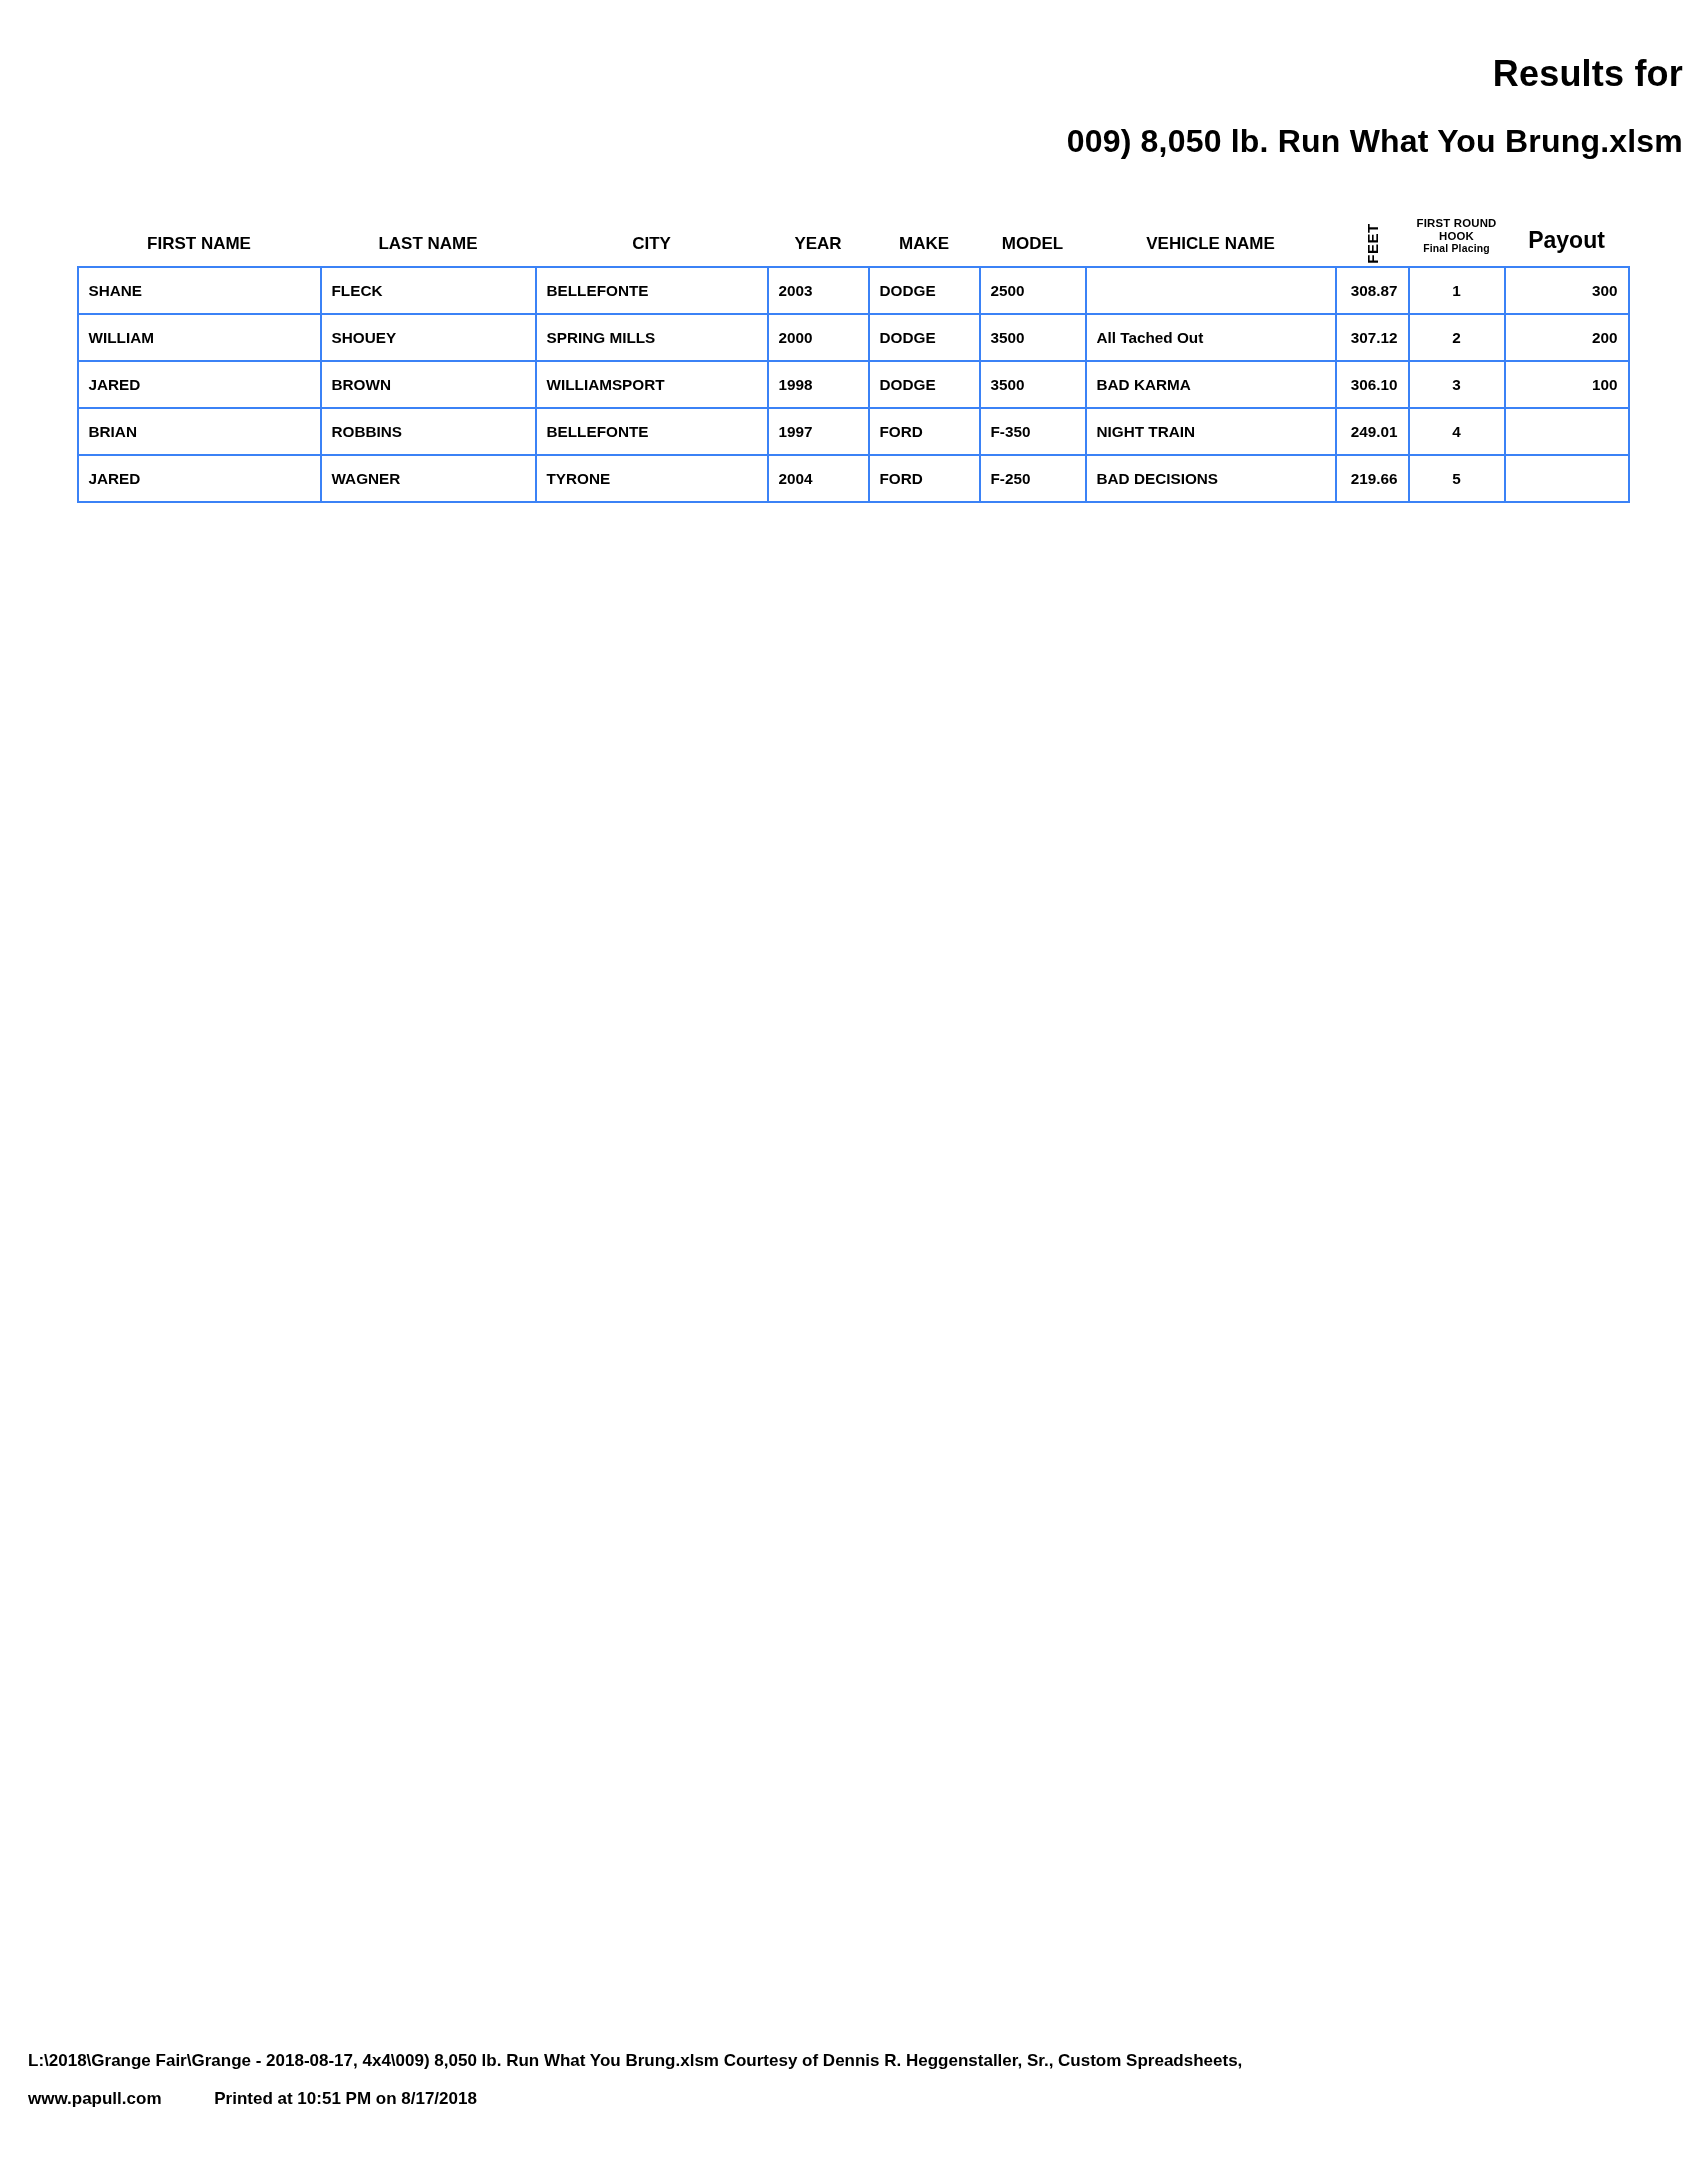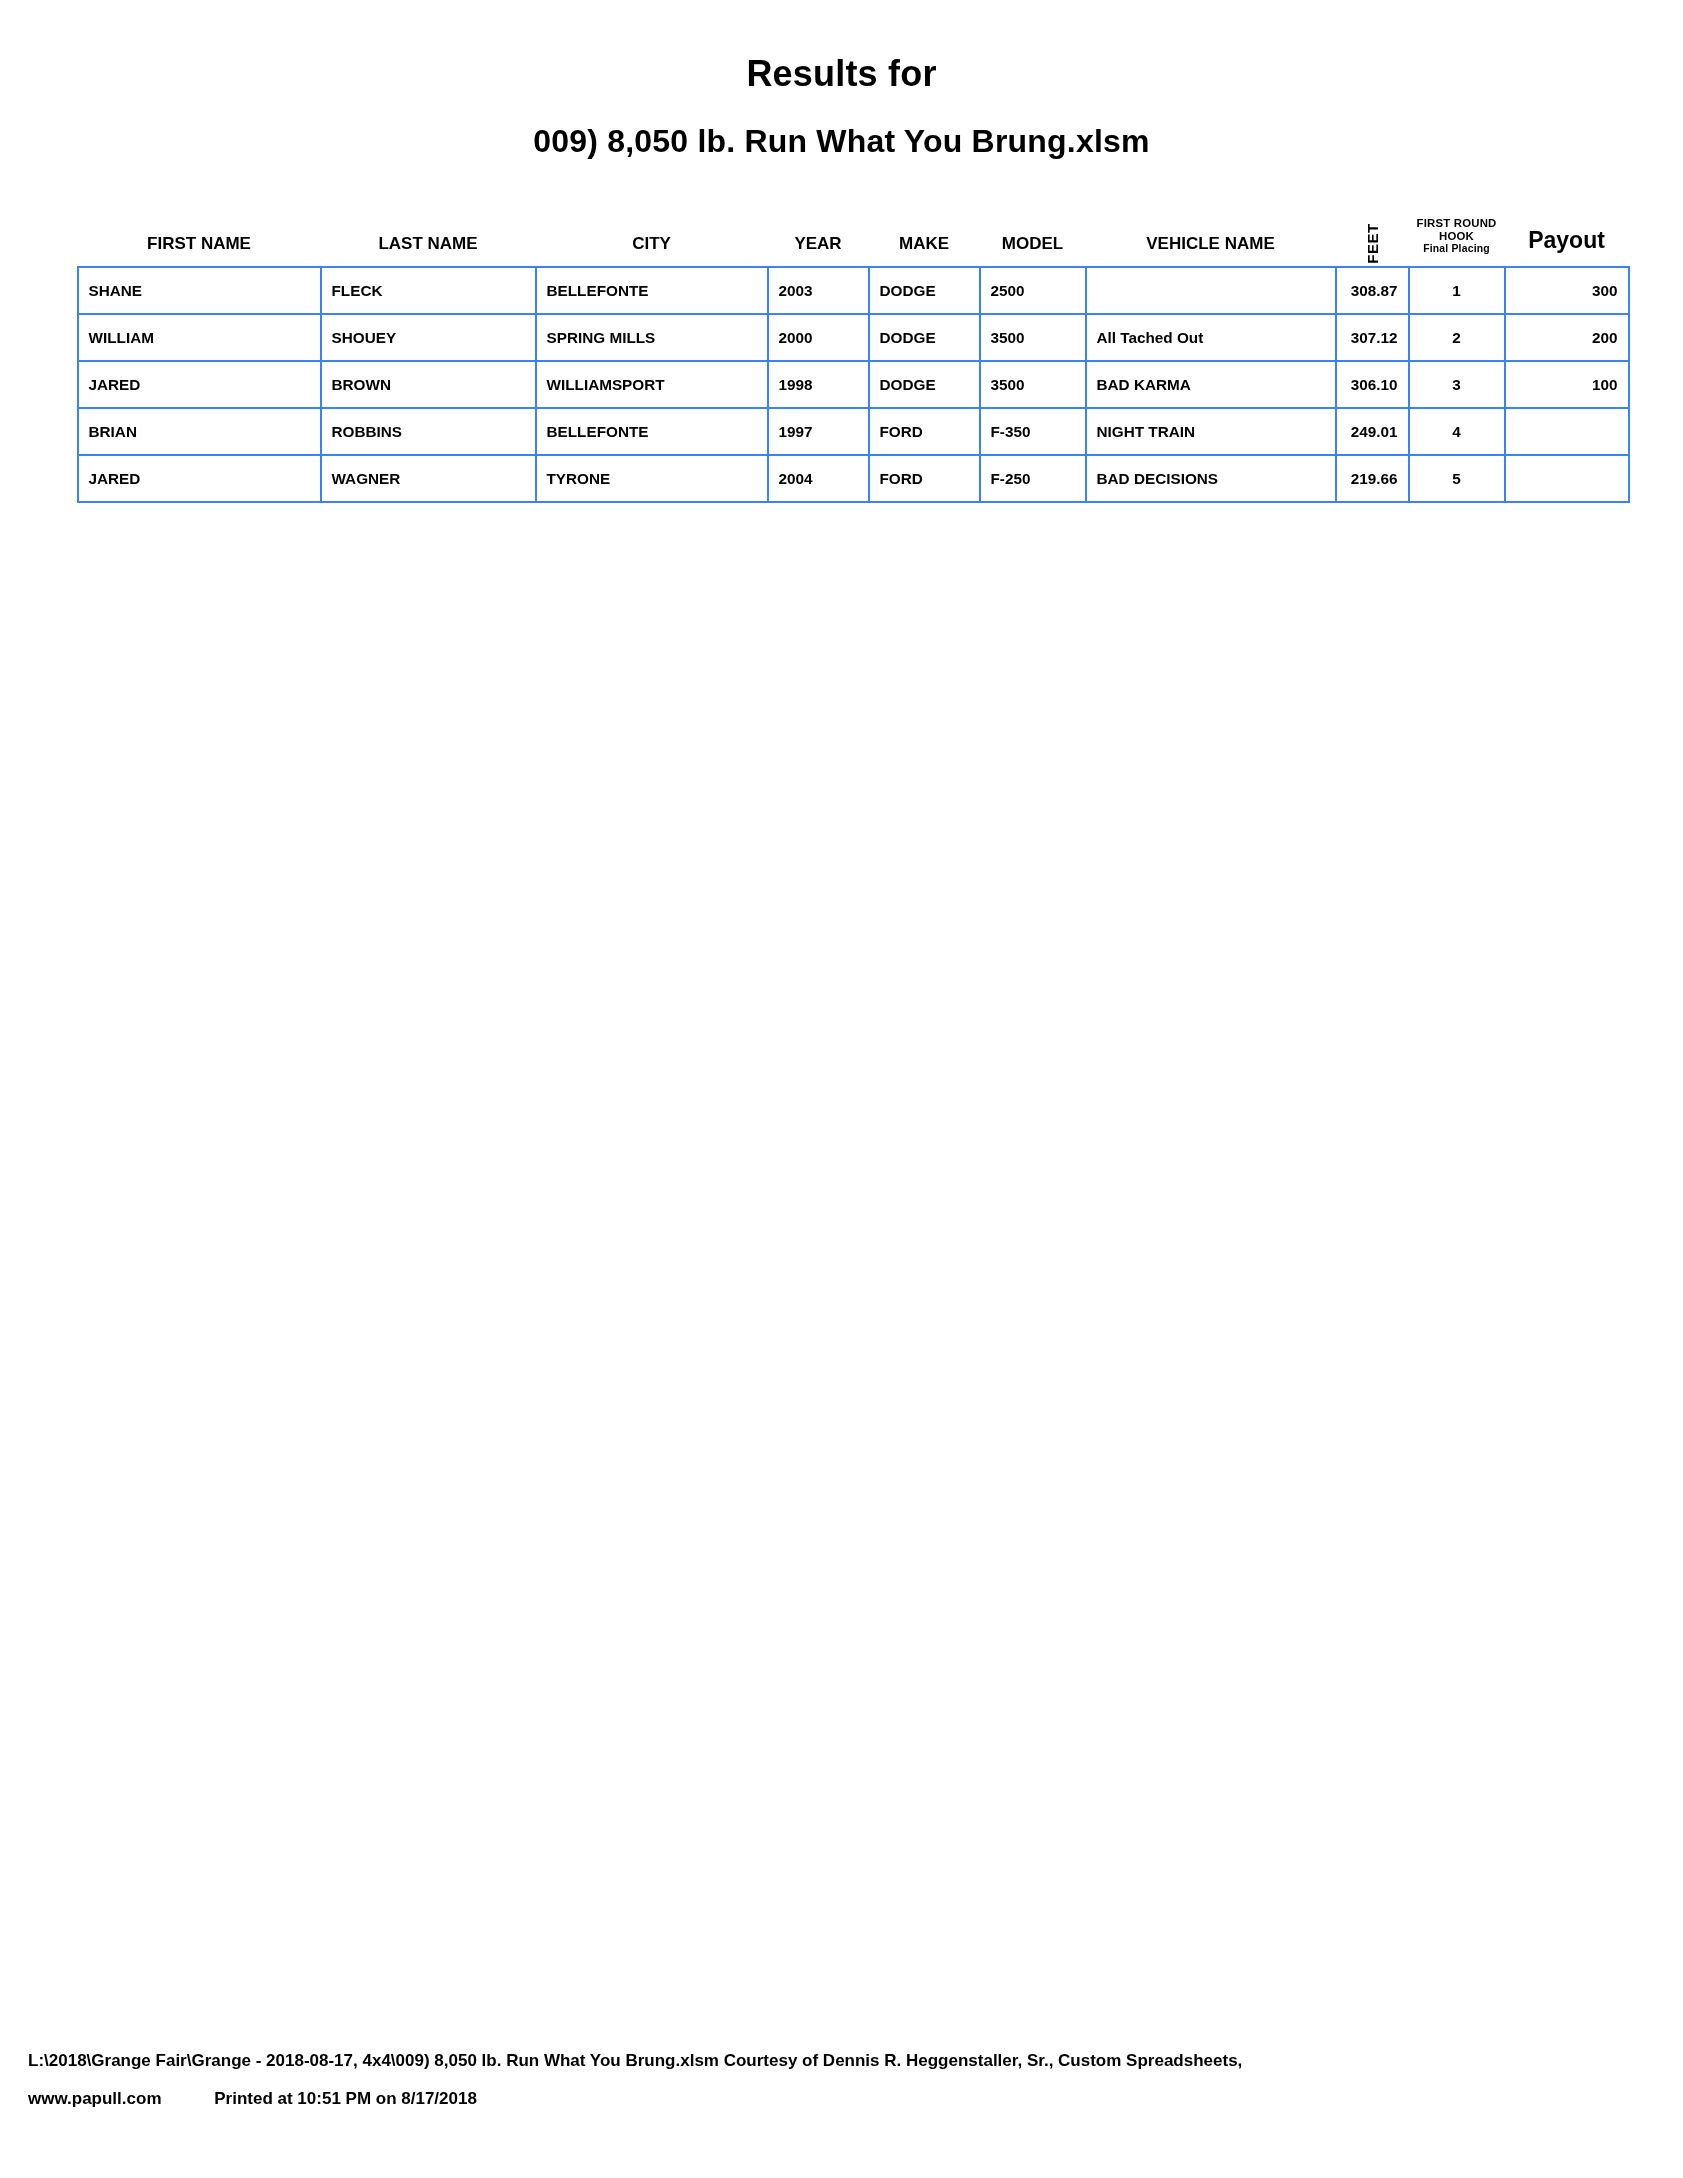--- a/index.html
+++ b/index.html
@@ -18,21 +18,21 @@
   .page {
     position: relative;
     width: 1683px;
     height: 2178px;
     box-sizing: border-box;
     padding: 0;
   }
 
   
   .title-block {
-    text-align: center;
+    text-align: right;
     padding-top: 51px;
   }
   .title-line1 {
     font-size: 36px;
     font-weight: bold;
     letter-spacing: 0.2px;
     line-height: 1.25;
   }
   .title-line2 {
     font-size: 32px;

